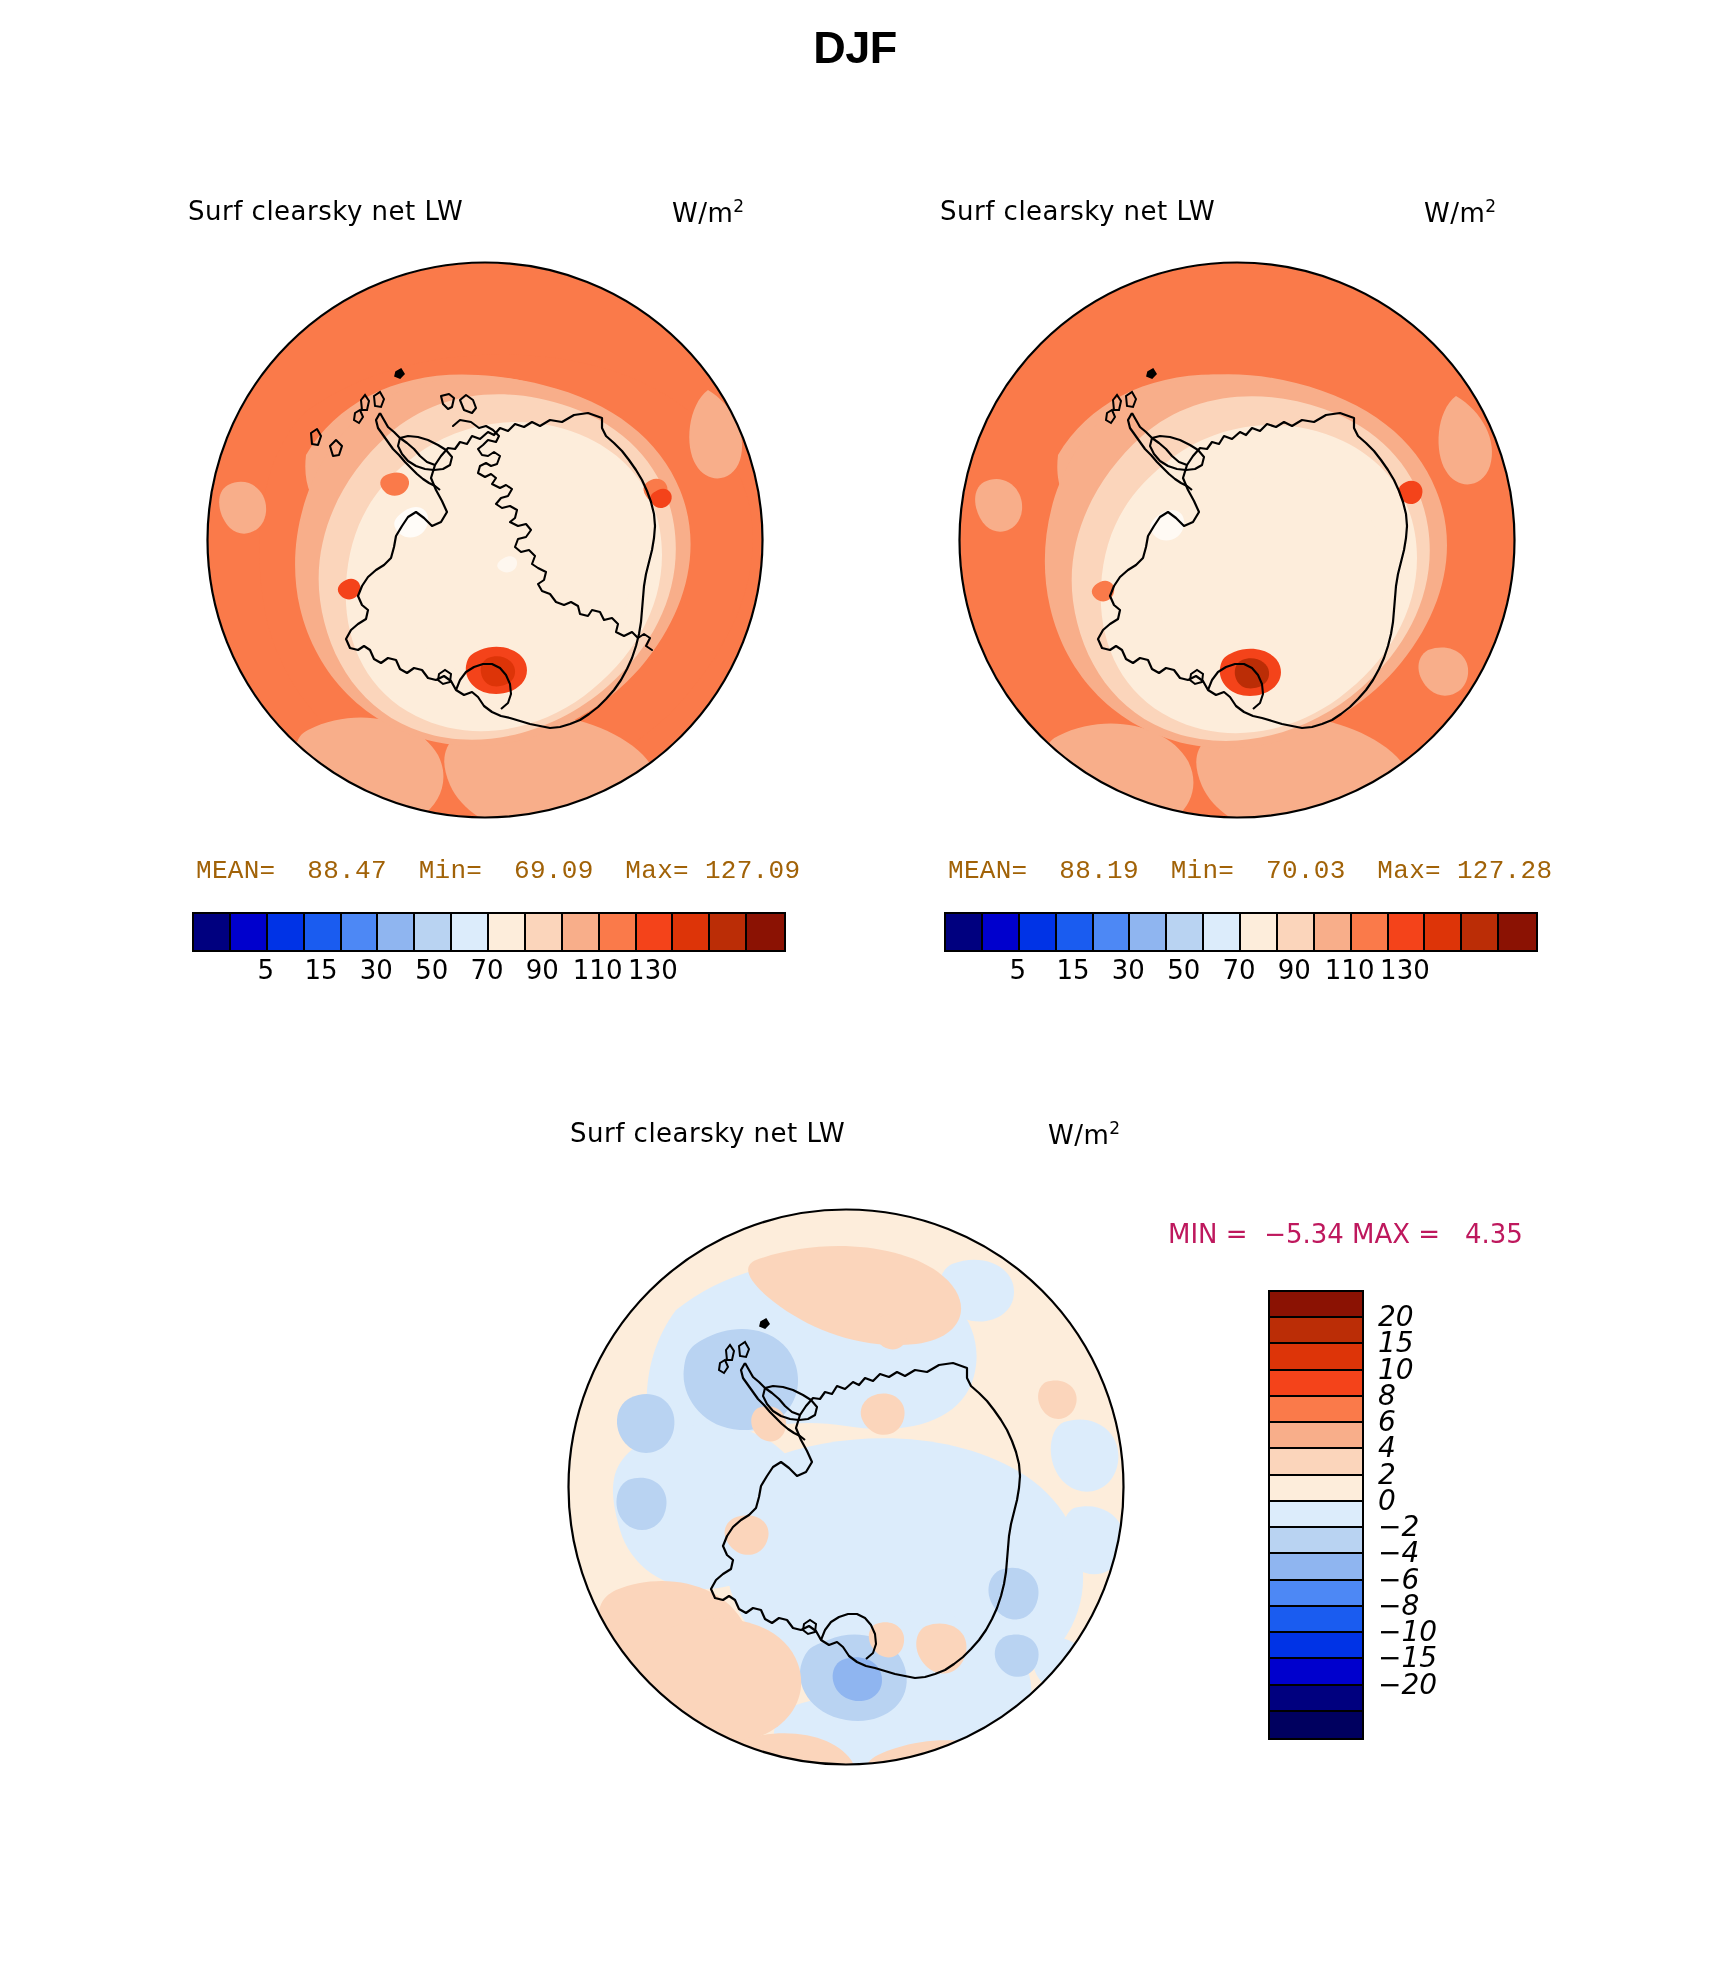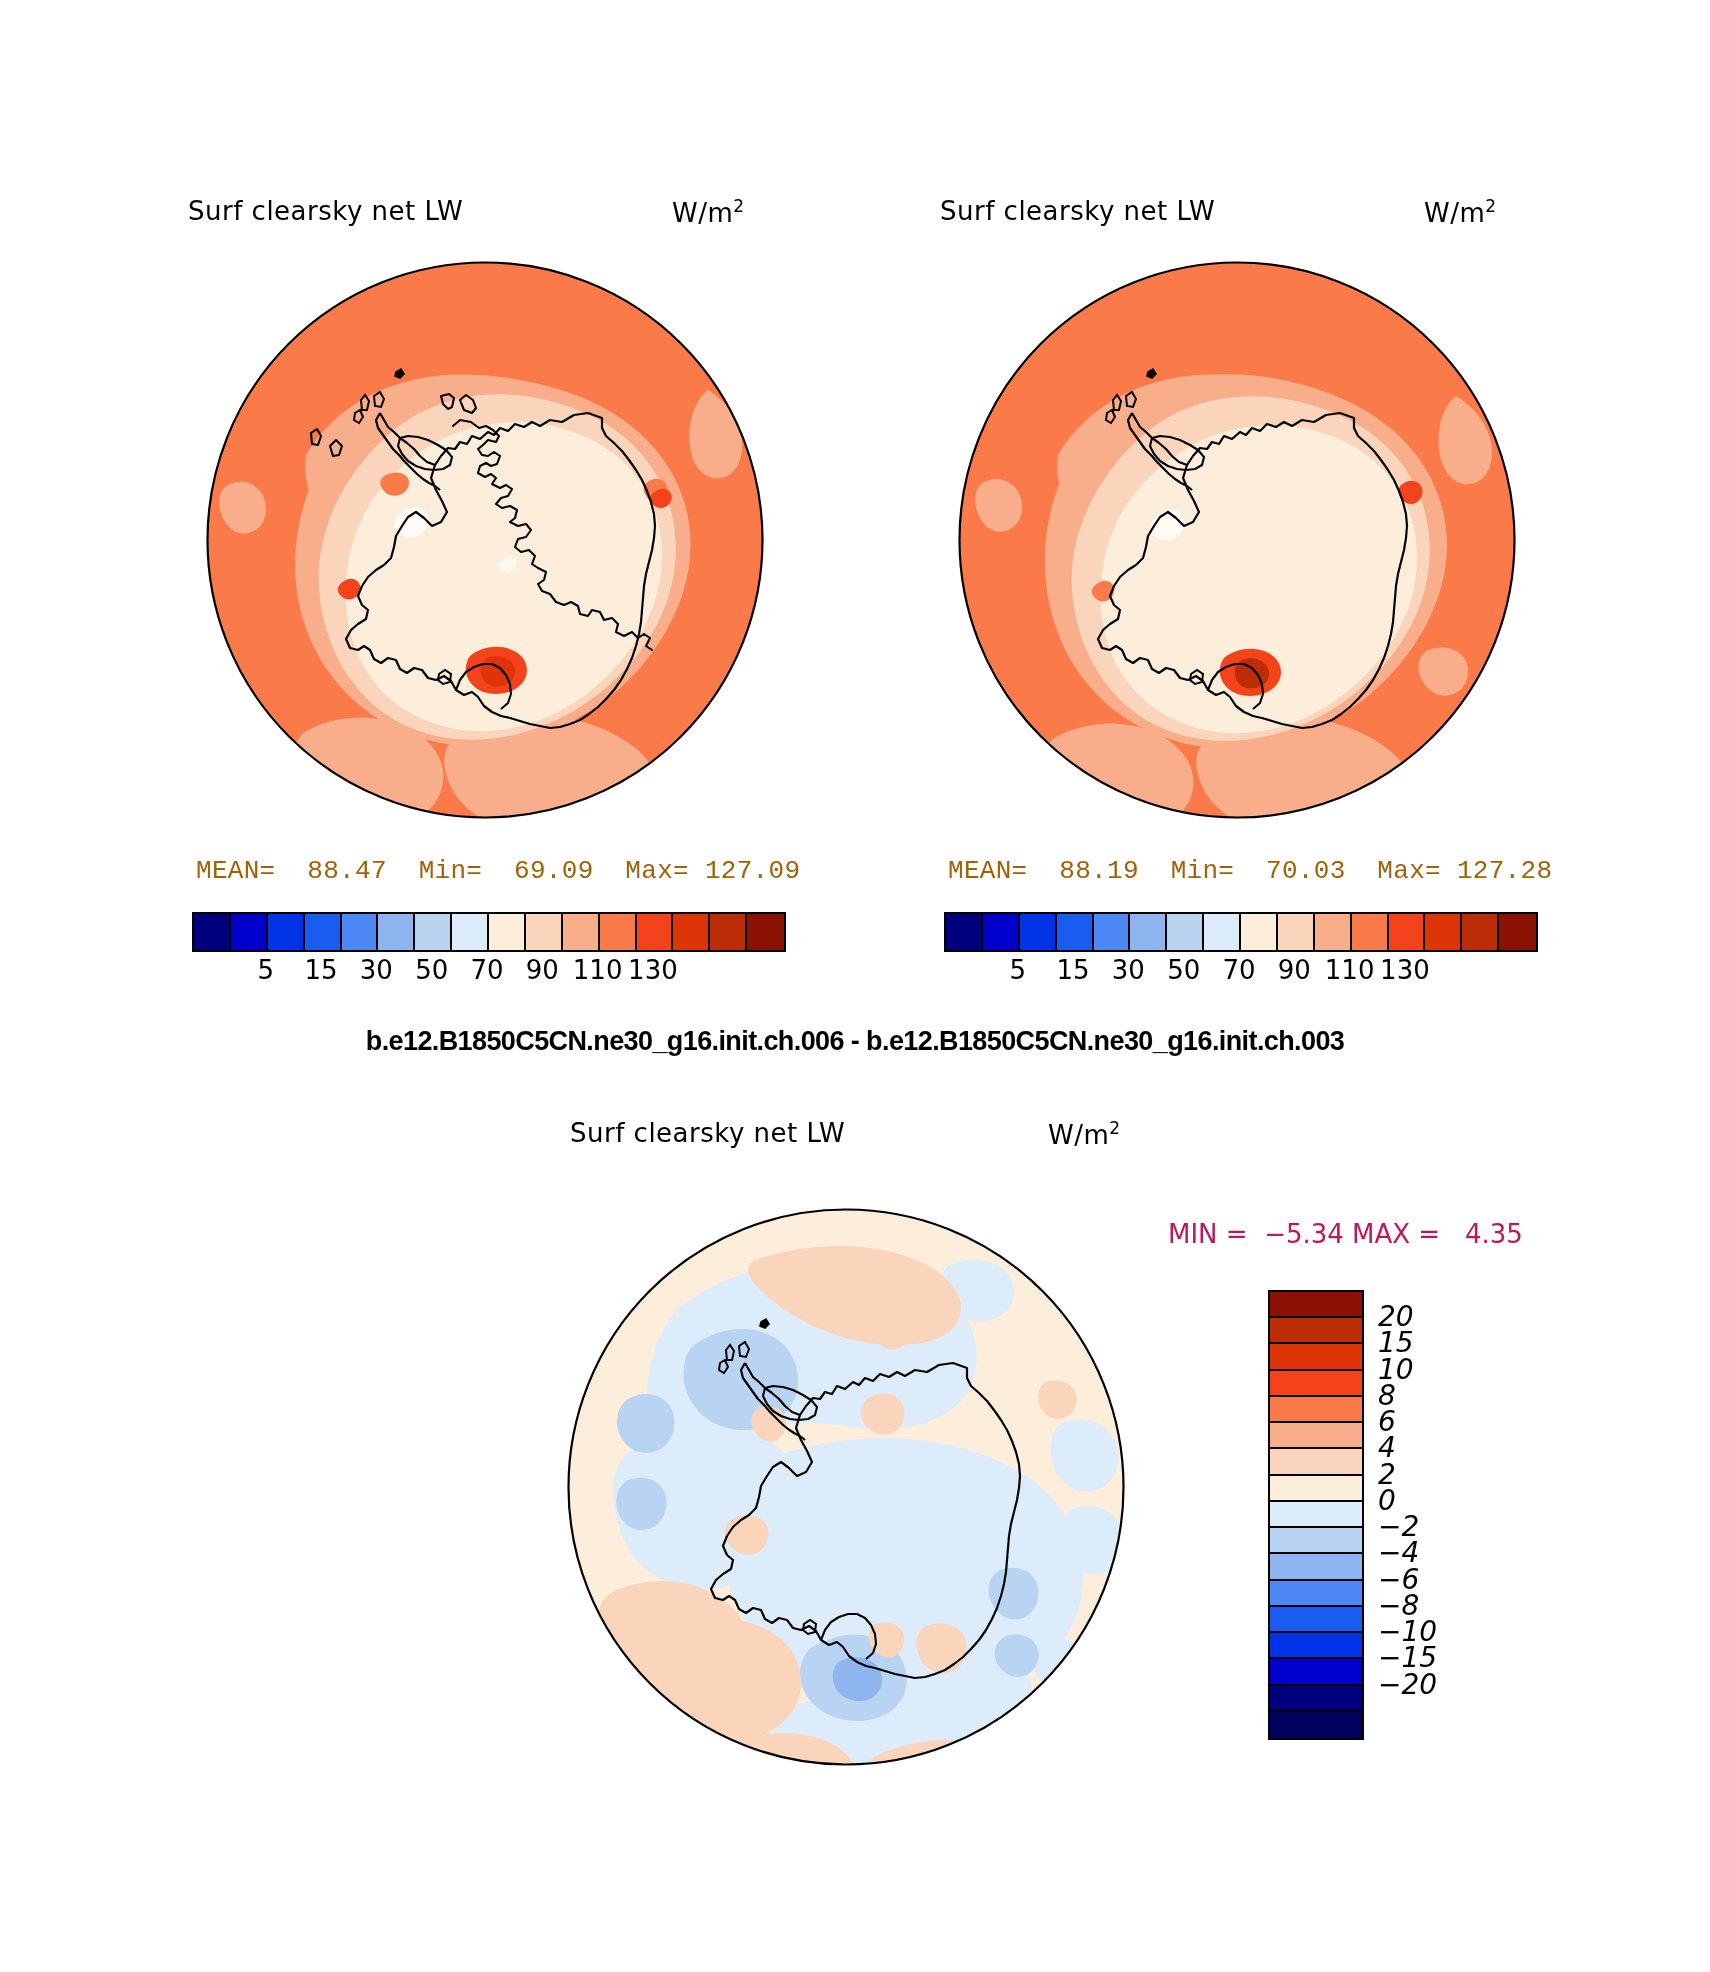--- a/index.html
+++ b/index.html
@@ -136,20 +136,21 @@
     white-space: pre;
   }
 
   .map { position: absolute; }
 </style>
 </head>
 <body>
 
 <div class="page">
 
+  <div class="main-title">DJF</div>
 
   <div class="panel-head" style="left:188px; top:196px;">
     <span>Surf clearsky net LW</span>
   </div>
   <div class="panel-head" style="left:672px; top:196px;">
     <span class="units">W/m</span><sup>2</sup>
   </div>
 
   <svg class="map" style="left:188px; top:250px;" width="600" height="590" viewBox="0 0 600 590">
     <defs>
@@ -416,21 +417,20 @@
       <span style="left: 12.5%;">5</span>
       <span style="left: 21.875%;">15</span>
       <span style="left: 31.25%;">30</span>
       <span style="left: 40.625%;">50</span>
       <span style="left: 50%;">70</span>
       <span style="left: 59.375%;">90</span>
       <span style="left: 68.75%;">110</span>
       <span style="left: 78.125%;">130</span>
     </div>
 
-  <div class="diff-title">b.e12.B1850C5CN.ne30_g16.init.ch.006 - b.e12.B1850C5CN.ne30_g16.init.ch.003</div>
 
   <div class="panel-head" style="left:570px; top:1118px;">
     <span>Surf clearsky net LW</span>
   </div>
   <div class="panel-head" style="left:1048px; top:1118px;">
     <span class="units">W/m</span><sup>2</sup>
   </div>
 
   <div class="minmax" style="left:1168px; top:1219px;">MIN =  −5.34 MAX =   4.35</div>
 

